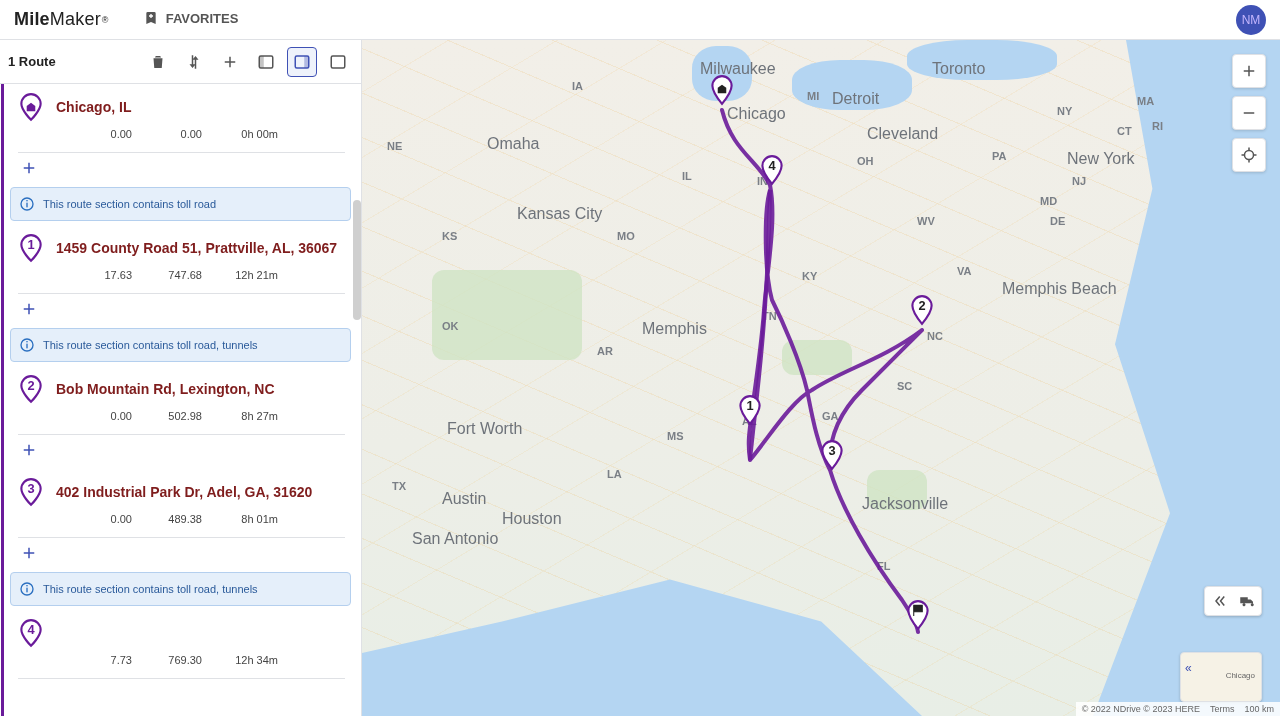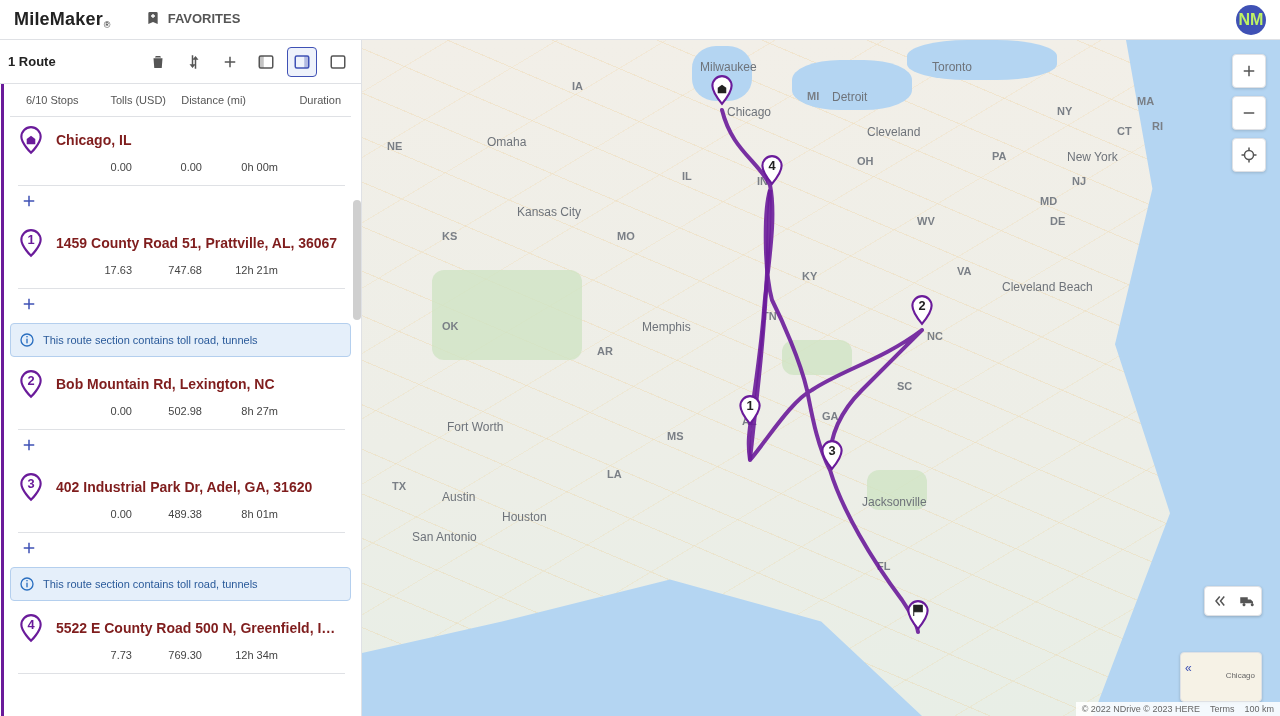--- a/index.html
+++ b/index.html
@@ -10,29 +10,29 @@
     --bg:#ffffff;
     --panel:#ffffff;
     --info-bg:#e5effa;
     --info-border:#b4cfee;
     --map-bg:#eef0ee;
   }
   *{box-sizing:border-box;font-family:Arial,Helvetica,sans-serif}
   html,body{margin:0;padding:0;width:1280px;height:716px;overflow:hidden;background:var(--bg)}
   
   .header{height:40px;border-bottom:1px solid var(--border);display:flex;align-items:center;padding:0 14px;position:relative}
-  .logo{font-size:18px;color:#222;letter-spacing:.2px;display:flex;align-items:flex-end}
+  .logo{font-size:18px;color:#222;letter-spacing:.2px;display:flex;align-items:center}
   .logo .b{font-weight:700}
-  .logo .r{font-weight:700}
+  .logo .r{font-weight:400}
   .logo sup{font-size:9px;margin-left:1px}
   .tabs{display:flex;margin-left:18px;height:100%}
   .tab{display:flex;align-items:center;gap:7px;padding:0 16px;color:#555;font-size:13px;font-weight:600;cursor:pointer;border-bottom:3px solid transparent}
   .tab.active{color:var(--primary);border-bottom-color:var(--primary)}
   .tab svg{width:16px;height:16px}
-  .avatar{margin-left:auto;width:30px;height:30px;border-radius:50%;background:var(--primary);color:#bef264;display:flex;align-items:center;justify-content:center;font-size:16px;font-weight:700}
+  .avatar{margin-left:auto;width:30px;height:30px;border-radius:50%;background:var(--primary);color:#c4b5fd;display:flex;align-items:center;justify-content:center;font-size:12px;font-weight:400}
   
   .layout{position:absolute;top:40px;bottom:0;left:0;right:0;display:flex}
   .sidebar{width:362px;background:var(--panel);display:flex;flex-direction:column;border-right:1px solid var(--border);position:relative;z-index:5}
   .sb-top{height:44px;border-bottom:1px solid var(--border);display:flex;align-items:center;padding:0 8px}
   .route-count{font-size:13px;font-weight:700;color:#222}
   .sb-actions{margin-left:auto;display:flex;align-items:center;gap:6px}
   .iconbtn{width:30px;height:30px;display:flex;align-items:center;justify-content:center;border-radius:4px;cursor:pointer;color:#555}
   .iconbtn.active{border:1px solid var(--primary);background:#eef2fb;color:var(--primary)}
   .iconbtn svg{width:18px;height:18px}
   
@@ -59,21 +59,21 @@
   
   .map{flex:1;position:relative;background:#d8e9e0;overflow:hidden}
   .water{position:absolute;background:#b4d5f2}
   .lake{position:absolute;background:#b4d5f2;border-radius:40%}
   .land{position:absolute;inset:0;background:linear-gradient(180deg,#f2efe8 0%,#edeee7 60%,#e8eee6 100%)}
   .roads{position:absolute;inset:0;opacity:.32;background:
     repeating-linear-gradient(23deg,rgba(236,178,80,.0) 0 40px,rgba(236,178,80,.5) 40px 41px),
     repeating-linear-gradient(-31deg,rgba(236,178,80,.0) 0 55px,rgba(236,178,80,.35) 55px 56px)}
   .greenpatch{position:absolute;background:#cfe3c4;border-radius:12px;opacity:.8}
   .state{position:absolute;font-size:11px;font-weight:700;color:#7a7f86}
-  .city{position:absolute;font-size:12px;color:#6e737a}
+  .city{position:absolute;font-size:16px;color:#6e737a}
   .route-path{position:absolute;inset:0}
   .mpin{position:absolute;transform:translate(-50%,-100%);}
   .mpin svg{width:26px;height:32px}
   .mpin .n{font-size:12px;font-weight:700;fill:#222}
   .map-ctrl{position:absolute;right:14px;display:flex;flex-direction:column;gap:8px}
   .map-ctrl.top{top:14px}
   .mcbtn{width:34px;height:34px;background:#fff;border:1px solid var(--border);border-radius:4px;display:flex;align-items:center;justify-content:center;box-shadow:0 1px 3px rgba(0,0,0,.15);cursor:pointer;color:#555}
   .mcbtn svg{width:18px;height:18px}
   .mini{position:absolute;right:18px;bottom:14px;width:82px;height:50px;border:1px solid var(--border);background:#f6f2e6;border-radius:4px;box-shadow:0 1px 3px rgba(0,0,0,.2)}
   .mini .chev{position:absolute;left:4px;top:8px;color:var(--primary);font-size:12px}
@@ -141,26 +141,20 @@
           <svg viewBox="0 0 24 24">
               <rect x="3" y="4" width="18" height="16" rx="2" fill="none" stroke="currentColor" stroke-width="2"></rect>
             </svg>
         </div>
       </div>
     </div>
 
     <div class="accent-line"></div>
 
     <div class="sb-body">
-      <div class="table-head">
-        <span class="th1">6/10 Stops</span>
-        <span class="th2">Tolls (USD)</span>
-        <span class="th3">Distance (mi)</span>
-        <span class="th4">Duration</span>
-      </div>
 
       <div class="stop">
         <div class="stop-row">
           <span class="pin">
             <svg viewBox="0 0 24 28">
                 <path fill="none" stroke="currentColor" stroke-width="2" d="M12 2a9 9 0 0 1 9 9c0 6-9 15-9 15S3 17 3 11a9 9 0 0 1 9-9z"></path>
                 <path fill="currentColor" d="M8 13l4-3 4 3v5H8z"></path>
               </svg>
           </span>
           <span class="stop-title">Chicago, IL</span>
@@ -168,20 +162,28 @@
         <div class="stop-metrics">
           <span>0.00</span>
           <span>0.00</span>
           <span>0h 00m</span>
         </div>
       </div>
       <div class="addbetween"><svg viewBox="0 0 24 24">
             <path fill="currentColor" d="M11 5h2v6h6v2h-6v6h-2v-6H5v-2h6V5z"></path>
           </svg></div>
 
+      <div class="info-banner">
+        <svg viewBox="0 0 24 24">
+            <circle cx="12" cy="12" r="9" fill="none" stroke="currentColor" stroke-width="2"></circle>
+            <rect x="11" y="10" width="2" height="7" fill="currentColor"></rect>
+            <rect x="11" y="6" width="2" height="2" fill="currentColor"></rect>
+          </svg>
+        <span>This route section contains toll road</span>
+      </div>
 
       <div class="stop">
         <div class="stop-row">
           <span class="pin">
             <svg viewBox="0 0 24 28">
                 <path fill="none" stroke="currentColor" stroke-width="2" d="M12 2a9 9 0 0 1 9 9c0 6-9 15-9 15S3 17 3 11a9 9 0 0 1 9-9z"></path>
                 <text x="12" y="15" text-anchor="middle" class="num">1</text>
               </svg>
           </span>
           <span class="stop-title">1459 County Road 51, Prattville, AL, 36067</span>
@@ -255,21 +257,20 @@
       </div>
 
       <div class="stop">
         <div class="stop-row">
           <span class="pin">
             <svg viewBox="0 0 24 28">
                 <path fill="none" stroke="currentColor" stroke-width="2" d="M12 2a9 9 0 0 1 9 9c0 6-9 15-9 15S3 17 3 11a9 9 0 0 1 9-9z"></path>
                 <text x="12" y="15" text-anchor="middle" class="num">4</text>
               </svg>
           </span>
-          <span class="stop-title">5522 E County Road 500 N, Greenfield, I…</span>
         </div>
         <div class="stop-metrics">
           <span>7.73</span>
           <span>769.30</span>
           <span>12h 34m</span>
         </div>
       </div>
     </div>
     <div class="scroll-hint"></div>
   </div>
@@ -319,21 +320,21 @@
     <span class="state" style="left:775px;top:55px">MA</span>
     <span class="state" style="left:790px;top:80px">RI</span>
     <span class="state" style="left:515px;top:520px">FL</span>
 
     <span class="city" style="left:365px;top:65px">Chicago</span>
     <span class="city" style="left:338px;top:20px">Milwaukee</span>
     <span class="city" style="left:470px;top:50px">Detroit</span>
     <span class="city" style="left:570px;top:20px">Toronto</span>
     <span class="city" style="left:505px;top:85px">Cleveland</span>
     <span class="city" style="left:705px;top:110px">New York</span>
-    <span class="city" style="left:640px;top:240px">Cleveland Beach</span>
+    <span class="city" style="left:640px;top:240px">Memphis Beach</span>
     <span class="city" style="left:155px;top:165px">Kansas City</span>
     <span class="city" style="left:125px;top:95px">Omaha</span>
     <span class="city" style="left:280px;top:280px">Memphis</span>
     <span class="city" style="left:85px;top:380px">Fort Worth</span>
     <span class="city" style="left:80px;top:450px">Austin</span>
     <span class="city" style="left:140px;top:470px">Houston</span>
     <span class="city" style="left:50px;top:490px">San Antonio</span>
     <span class="city" style="left:500px;top:455px">Jacksonville</span>
 
     <svg class="route-path" viewBox="0 0 918 676">

